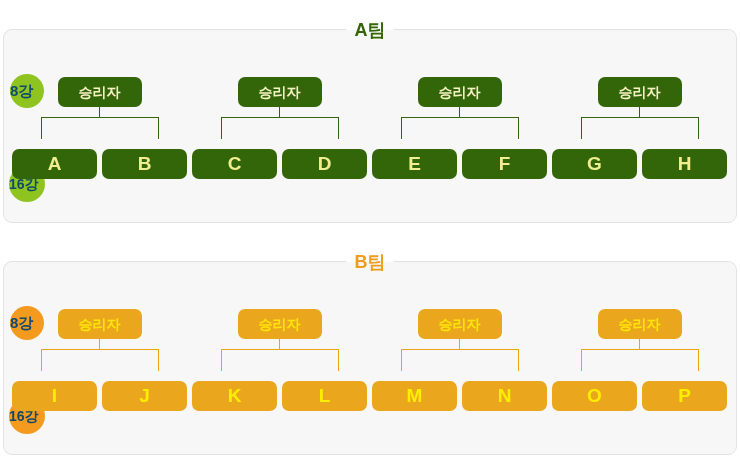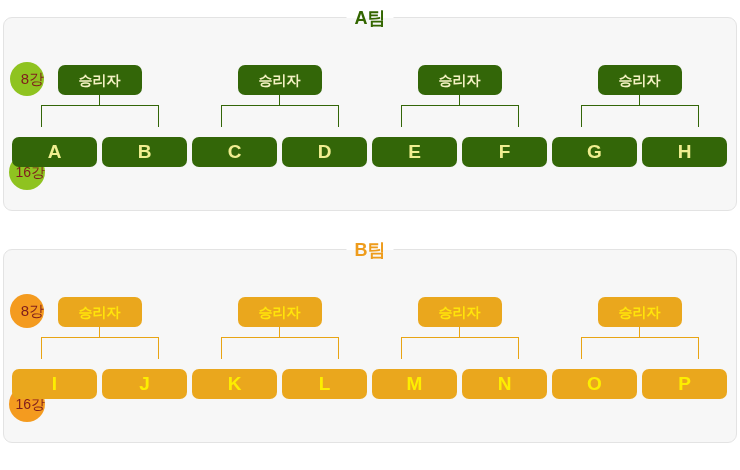--- a/index.html
+++ b/index.html
@@ -5,34 +5,34 @@
   html, body { margin:0; padding:0; }
   body {
     width:740px; height:470px; background:#ffffff;
     font-family:"Liberation Sans","DejaVu Sans",sans-serif;
     overflow:hidden;
   }
   .panel {
     position:relative; margin-left:3px; width:732px; height:192px;
     background:#f7f7f7; border:1px solid #e3e3e3; border-radius:9px;
   }
-  .panel-a { margin-top:17px; }
+  .panel-a { margin-top:29px; }
   .panel-b { margin-top:38px; }
   .panel-title {
     position:absolute; top:-11px; left:50%; transform:translateX(-50%);
     height:22px; line-height:22px; padding:0 8px; white-space:nowrap;
     font-size:18px; font-weight:bold; letter-spacing:0;
     background:linear-gradient(#ffffff 11px, #f7f7f7 11px);
   }
   .green .panel-title { color:#336600; }
   .orange .panel-title { color:#ee9c1c; }
 
   .badge {
-    position:absolute; border-radius:50%; color:#7f1d1d; font-weight:normal;
-    text-align:right;
+    position:absolute; border-radius:50%; color:#0c4a6e; font-weight:bold;
+    text-align:left;
   }
   .badge-8  { left:6px; top:44px;  width:34px; height:34px; line-height:34px; font-size:15px; }
   .badge-16 { left:5px; top:136px; width:36px; height:36px; line-height:36px; font-size:14px; }
   .green  .badge { background:#8fc320; }
   .orange .badge { background:#f49b1f; }
 
   .bracket { position:absolute; left:8px; top:47px; width:715px; display:flex; gap:5px;justify-content:center; }
   .group { flex:1; min-width:0; }
 
   .winner-box {

